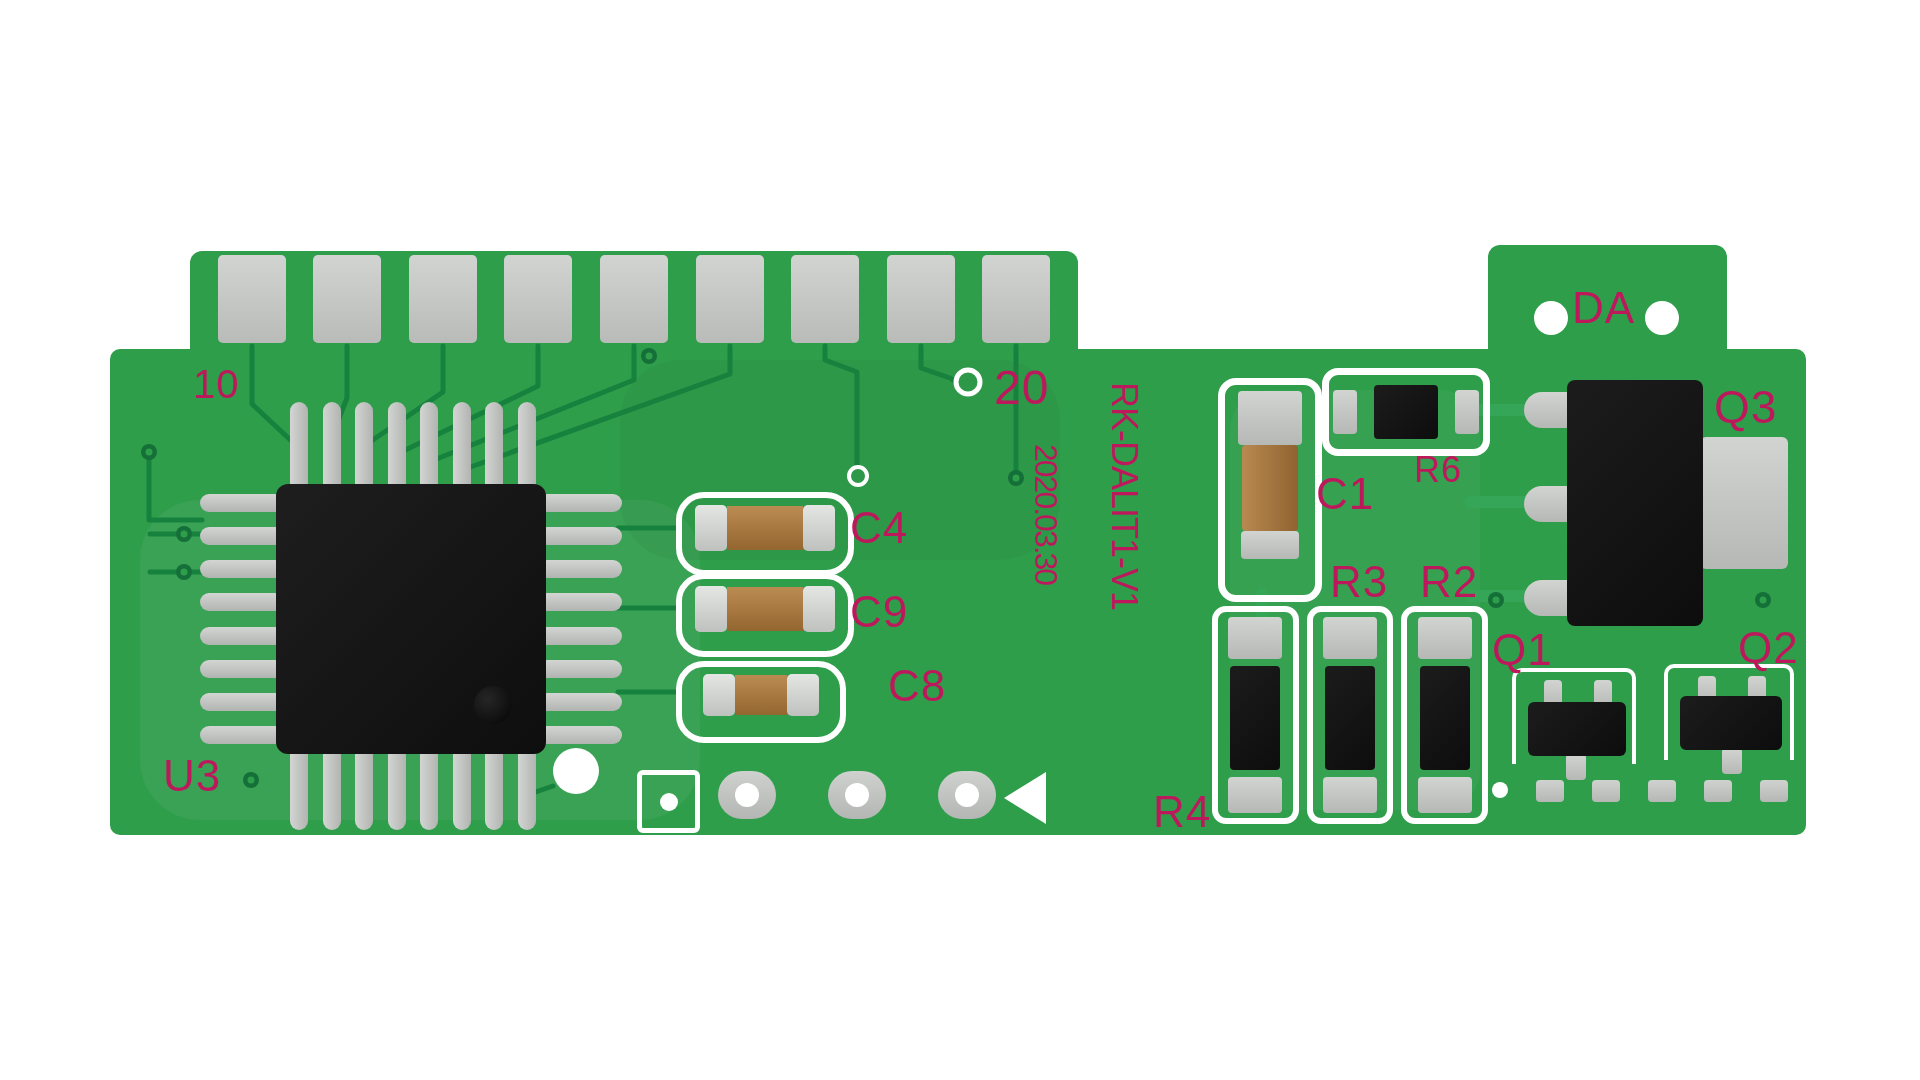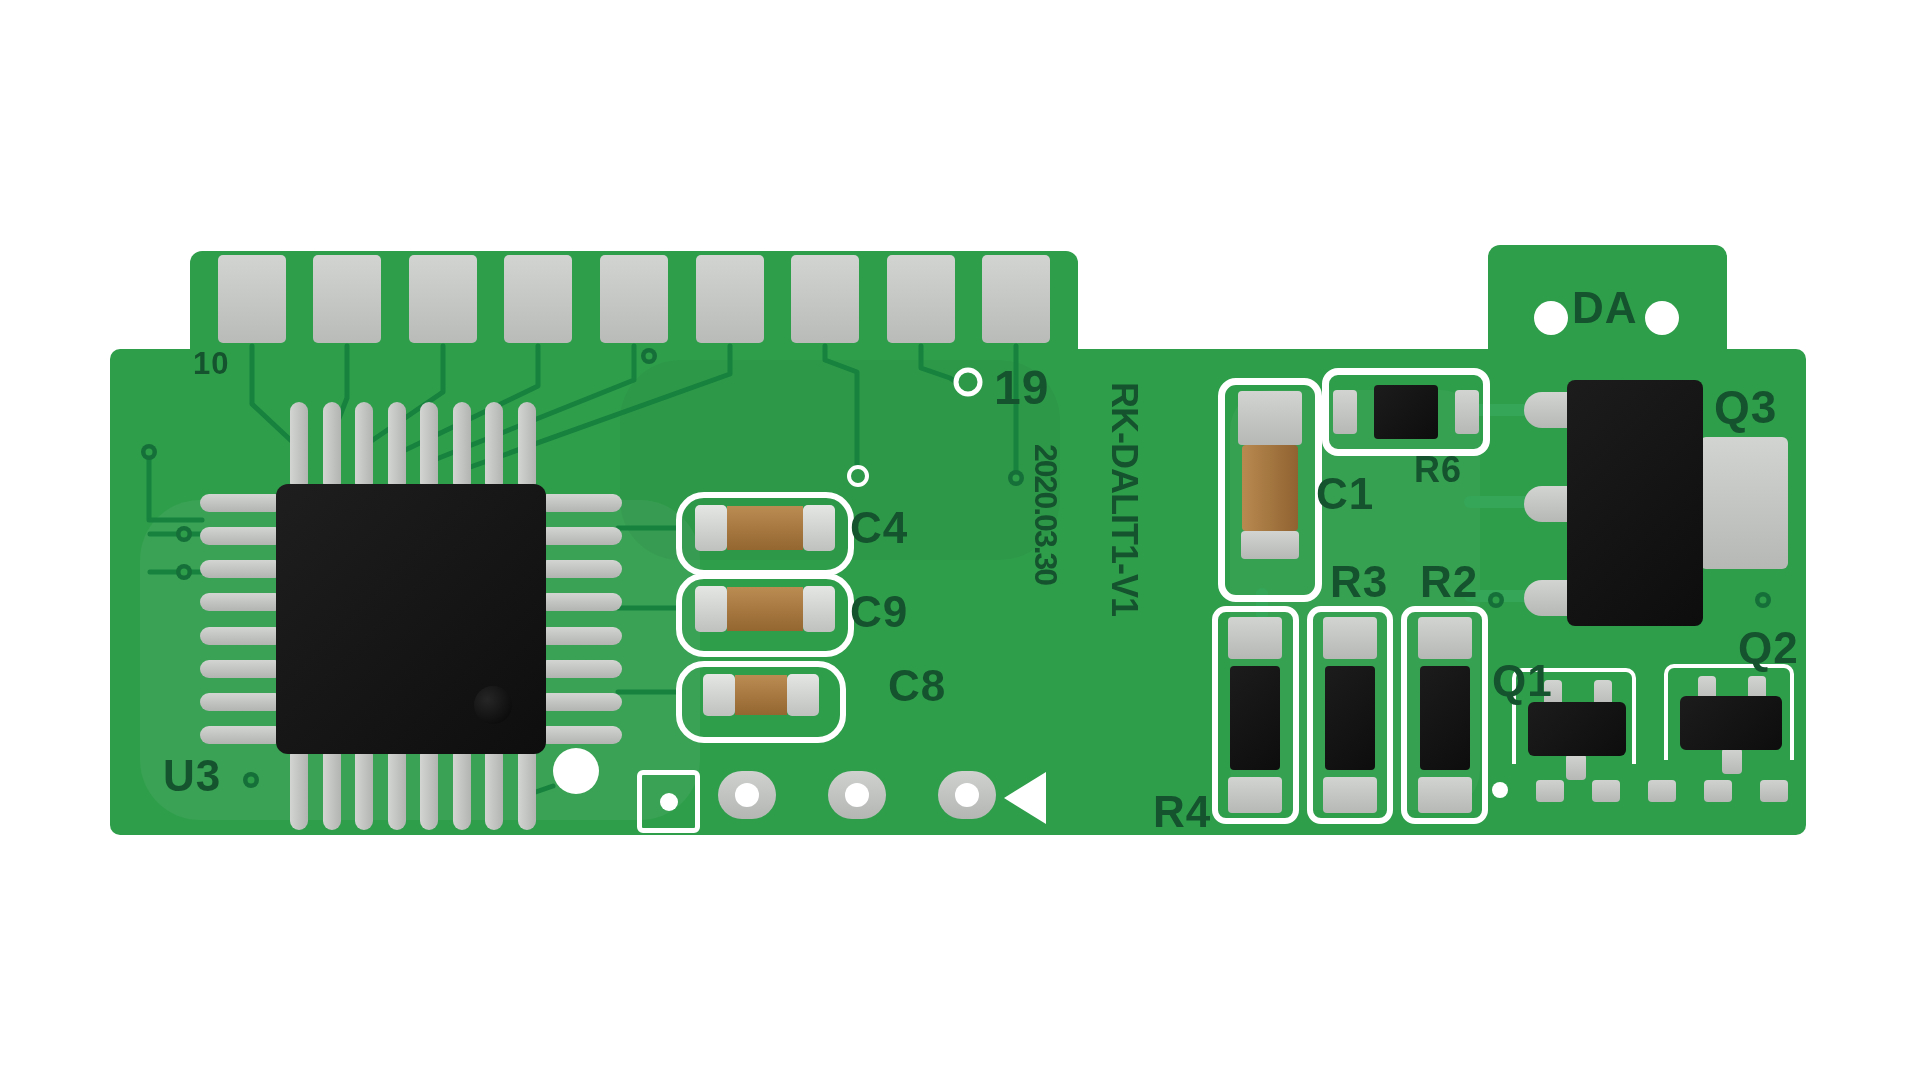--- a/index.html
+++ b/index.html
@@ -17,21 +17,21 @@
   .pin-v{width:18px;height:100%;background:linear-gradient(90deg,#d3d5d3,#b2b4b2);border-radius:9px;}
   .pins-col{position:absolute;z-index:3;display:flex;flex-direction:column;justify-content:space-between;}
   .pin-h{height:18px;width:100%;background:linear-gradient(180deg,#d3d5d3,#b2b4b2);border-radius:9px;}
   .chip-body{position:absolute;z-index:4;background:linear-gradient(135deg,#1e1e1e,#0e0e0e);border-radius:12px;}
   .chip-dot{position:absolute;left:198px;top:202px;width:38px;height:38px;border-radius:50%;
             background:radial-gradient(circle at 35% 35%,#262626,#040404);}
   .cap-outline{position:absolute;z-index:3;border:6px solid #fff;border-radius:28px;}
   .cap-comp{display:flex;align-items:center;height:46px;margin:7px auto 0;width:140px;}
   .cap-end{width:32px;height:46px;background:linear-gradient(180deg,#e4e6e4,#bfc1bf);border-radius:5px;}
   .cap-mid{flex:1;height:44px;background:linear-gradient(180deg,#bb8c52,#946630);}
-  .slabel{position:absolute;z-index:5;color:#14532d;font-weight:700;letter-spacing:1px;line-height:1;text-align:center;}
+  .slabel{position:absolute;z-index:5;color:#be185d;font-weight:400;letter-spacing:1px;line-height:1;text-align:center;}
   .vlabel{writing-mode:vertical-rl;}
   .whitedot{position:absolute;z-index:4;background:#fff;border-radius:50%;}
   .sq-outline{position:absolute;z-index:3;border:5px solid #fff;border-radius:6px;
               display:flex;align-items:center;justify-content:center;}
   .sq-dot{width:18px;height:18px;border-radius:50%;background:#fff;}
   .oval-row{position:absolute;z-index:3;display:flex;justify-content:space-between;}
   .ovalpad{width:58px;height:48px;border-radius:24px;background:linear-gradient(180deg,#cfd1cf,#b4b6b4);
            display:flex;align-items:center;justify-content:center;}
   .oval-hole{width:24px;height:24px;border-radius:50%;background:#fff;}
   .tri-left{position:absolute;z-index:3;width:0;height:0;border-top:26px solid transparent;
@@ -258,31 +258,31 @@
     <div class="spad"></div>
   <div class="spad"></div>
       <div class="spad"></div>
       <div class="spad"></div>
       <div class="spad"></div>
     </div>
 
   <div class="whitedot" style="left:1534px;top:301px;width:34px;height:34px"></div>
   <div class="whitedot" style="left:1645px;top:301px;width:34px;height:34px"></div>
 
-  <span class="slabel" style="left:193px;top:348px;font-size:31px">10</span>
-  <span class="slabel" style="left:994px;top:364px;font-size:48px">19</span>
+  <span class="slabel" style="left:193px;top:364px;font-size:40px">10</span>
+  <span class="slabel" style="left:994px;top:364px;font-size:48px">20</span>
   <span class="slabel" style="left:163px;top:754px;font-size:44px">U3</span>
   <span class="slabel" style="left:850px;top:506px;font-size:44px">C4</span>
   <span class="slabel" style="left:850px;top:590px;font-size:44px">C9</span>
   <span class="slabel" style="left:888px;top:664px;font-size:44px">C8</span>
   <span class="slabel" style="left:1316px;top:472px;font-size:44px">C1</span>
   <span class="slabel" style="left:1414px;top:452px;font-size:36px">R6</span>
   <span class="slabel" style="left:1330px;top:560px;font-size:44px">R3</span>
   <span class="slabel" style="left:1420px;top:560px;font-size:44px">R2</span>
   <span class="slabel" style="left:1153px;top:790px;font-size:44px">R4</span>
-  <span class="slabel" style="left:1492px;top:659px;font-size:44px">Q1</span>
+  <span class="slabel" style="left:1492px;top:628px;font-size:44px">Q1</span>
   <span class="slabel" style="left:1738px;top:626px;font-size:44px">Q2</span>
   <span class="slabel" style="left:1714px;top:384px;font-size:46px">Q3</span>
   <span class="slabel" style="left:1572px;top:286px;font-size:44px">DA</span>
   <span class="slabel vlabel" style="left:1106px;top:382px;font-size:36px;letter-spacing:-1px">RK-DALIT1-V1</span>
   <span class="slabel vlabel" style="left:1030px;top:444px;font-size:32px;letter-spacing:-2px">2020.03.30</span>
 
 </div>
 
 </body></html>

